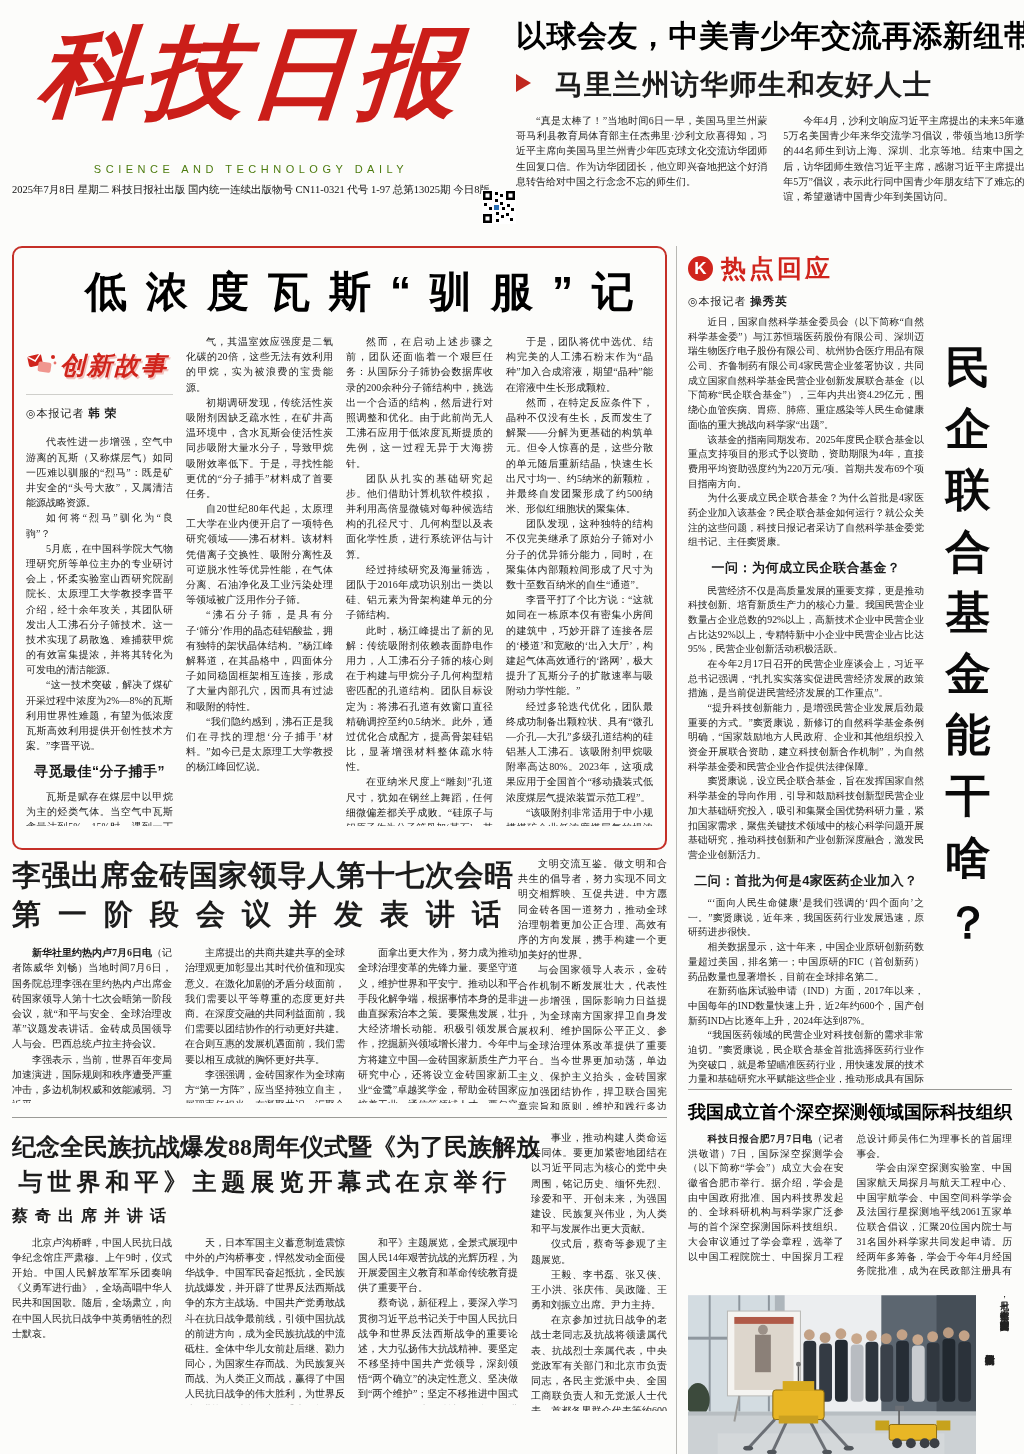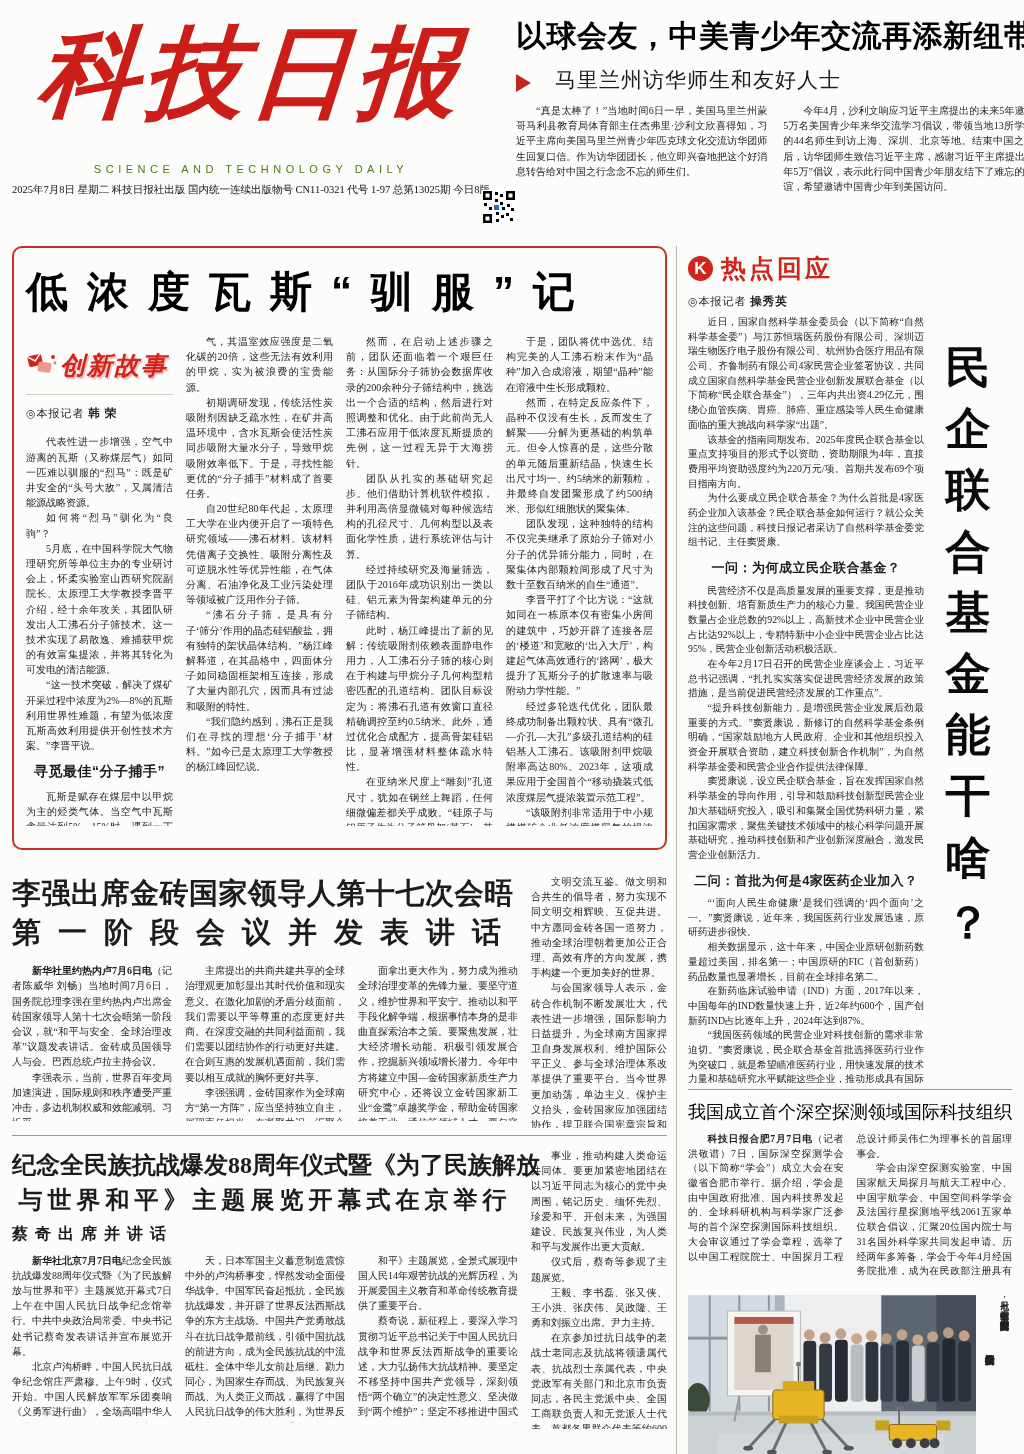--- a/index.html
+++ b/index.html
@@ -21,32 +21,32 @@
   }
   .mast-sub { font-family:"Liberation Sans",sans-serif; font-size:11px; letter-spacing:4.5px; color:#4d7c0f; text-align:center; margin-top:18px; }
   .mast-date { font-size:10.5px; color:#111; white-space:nowrap; margin-top:8px; letter-spacing:0; width:500px; }
   .qr { position:absolute; right:-26px; bottom:22px; width:34px; height:34px; }
 
   .top-story { flex:1; padding: 16px 0 0 26px; }
   .ts-headline { font-family:"Liberation Sans",sans-serif; font-weight:900; font-size:30px; letter-spacing:0.5px; white-space:nowrap; color:#000; }
   .deck { display:flex; margin-top:9px; }
   .arrow-icon { width:0; height:0; border-top:9px solid transparent; border-bottom:9px solid transparent; border-left:15px solid #c0281f; margin:8px 10px 0 0; }
   .deck1 { font-size:21px; font-weight:bold; letter-spacing:1px; text-indent:56px; }
-  .deck2 { font-size:21px; font-weight:normal; letter-spacing:1px; text-indent:14px; }
+  .deck2 { font-size:28px; font-weight:bold; letter-spacing:1px; text-indent:14px; }
   .ts-body { margin-top:9px; column-count:2; column-gap:16px; font-size:10px; line-height:1.52; text-align:justify; height:94px; overflow:hidden; }
   .ts-body p, .col p { text-indent:2em; }
 
   
   .content { display:flex; }
   .left-col { width: 678px; }
   .right-col { flex:1; border-left:1px solid #b8b8b4; padding-left:11px; margin-left:9px; }
 
   
   .main-box { border:2.5px solid #c53028; border-radius:10px; padding:4px 12px 10px; height:604px; overflow:hidden; }
-  .mb-headline { font-family:"Liberation Sans",sans-serif; font-weight:900; font-size:42px; letter-spacing:19px; text-align:left; margin:12px 0 14px; white-space:nowrap; color:#000; }
+  .mb-headline { font-family:"Liberation Sans",sans-serif; font-weight:900; font-size:42px; letter-spacing:19px; text-align:right; margin:12px 0 14px; white-space:nowrap; color:#000; }
   .main-cols { display:flex; gap:13px; height:492px; overflow:hidden; }
   .col { flex:1; font-size:10px; line-height:1.52; text-align:justify; overflow:hidden; }
   .sub-head { font-family:"Liberation Sans",sans-serif; font-weight:bold; font-size:14px; text-align:center; margin:8px 0 6px; text-indent:0; letter-spacing:0.5px; }
   .logo-row { display:flex; align-items:center; gap:2px; padding:12px 0 10px; border-bottom:1px solid #cfcfcb; }
   .logo-text { font-family:"Liberation Sans",sans-serif; font-size:25px; font-weight:bold; font-style:italic; color:#d0241c; letter-spacing:2px; text-shadow:1.5px 1.5px 0 #f3c3be; white-space:nowrap; }
   .byline { font-size:11px; margin:10px 0 12px; letter-spacing:1px; }
   .byline b { font-size:11.5px; }
 
   
   .hot { padding-top:6px; }
@@ -57,32 +57,32 @@
   .hr-body { display:flex; }
   .hr-text { width:236px; font-size:9.8px; line-height:1.5; text-align:justify; height:768px; overflow:hidden; }
   .hr-text p { text-indent:2em; }
   .hr-text .sub-head { font-size:13px; }
   .hr-vert { flex:1; display:flex; flex-direction:column; align-items:center; padding-top:22px; }
   .hr-vert span { font-family:"Liberation Sans",sans-serif; font-size:45px; font-weight:900; line-height:1.36; color:#0a0a0a; }
   .hr-mark { font-family:"Liberation Sans",sans-serif; font-size:48px; font-weight:900; color:#d0241c; margin-top:4px; }
 
   
   .deepspace { border-top:1px solid #9a9a96; margin-top:6px; padding-top:10px; }
-  .ds-headline { font-family:"Liberation Sans",sans-serif; font-weight:400; font-size:18px; white-space:nowrap; color:#000; margin-bottom:8px; }
+  .ds-headline { font-family:"Liberation Sans",sans-serif; font-weight:700; font-size:18px; white-space:nowrap; color:#000; margin-bottom:8px; }
   .ds-body { column-count:2; column-gap:13px; font-size:9.8px; line-height:1.5; text-align:justify; height:152px; overflow:hidden; }
   .ds-body p { text-indent:2em; }
 
   
   .photo-block { display:flex; gap:5px; margin-top:10px; }
   .photo-cap { writing-mode:vertical-rl; height:186px; font-size:9.5px; line-height:1.45; color:#222; }
   .photo-cap p { margin:0 1px; }
   .photo-cap .credit { font-weight:bold; text-indent:5.5em; }
 
   
-  .liqiang { display:flex; gap:13px; margin-top:24px; height:254px; overflow:hidden;justify-content:flex-end; }
+  .liqiang { display:flex; margin-top:6px; height:254px; overflow:hidden;justify-content:flex-end; }
   .lq-main { width:506px; }
   .lq-h1 { font-weight:900; font-size:29px; letter-spacing:0.5px; white-space:nowrap; line-height:1.35; }
   .lq-h2 { font-weight:900; font-size:29px; letter-spacing:17px; white-space:nowrap; line-height:1.35; }
   .lq-cols { display:flex; gap:13px; margin-top:11px; height:158px; overflow:hidden; }
   .lq-col4 { flex:1; font-size:10px; line-height:1.52; text-align:justify; overflow:hidden; }
   .lq-col4 p, .jn-col4 p { text-indent:2em; }
 
   
   .jinian { display:flex; gap:13px; border-top:1px solid #9a9a96; margin-top:7px; padding-top:12px; height:294px; overflow:hidden; }
   .jn-main { width:506px; }
@@ -226,21 +226,20 @@
           </div>
       </div>
 
       <div class="jinian">
         <div class="jn-main">
           <div class="jn-h1">纪念全民族抗战爆发88周年仪式暨《为了民族解放</div>
           <div class="jn-h2">与世界和平》主题展览开幕式在京举行</div>
           <div class="jn-sub">蔡奇出席并讲话</div>
           <div class="jn-cols">
             <div class="col">
-                <p><b>新华社北京7月7日电</b>纪念全民族抗战爆发88周年仪式暨《为了民族解放与世界和平》主题展览开幕式7日上午在中国人民抗日战争纪念馆举行。中共中央政治局常委、中央书记处书记蔡奇发表讲话并宣布展览开幕。</p>
                 <p>北京卢沟桥畔，中国人民抗日战争纪念馆庄严肃穆。上午9时，仪式开始。中国人民解放军军乐团奏响《义勇军进行曲》，全场高唱中华人民共和国国歌。随后，全场肃立，向在中国人民抗日战争中英勇牺牲的烈士默哀。</p>
               </div>
             <div class="col">
                 <p>天，日本军国主义蓄意制造震惊中外的卢沟桥事变，悍然发动全面侵华战争。中国军民奋起抵抗，全民族抗战爆发，并开辟了世界反法西斯战争的东方主战场。中国共产党勇敢战斗在抗日战争最前线，引领中国抗战的前进方向，成为全民族抗战的中流砥柱。全体中华儿女前赴后继、勠力同心，为国家生存而战、为民族复兴而战、为人类正义而战，赢得了中国人民抗日战争的伟大胜利，为世界反法西斯战争胜利作出了重大贡献。在中国人民抗日战争暨世界反法西斯战争胜利80周年之际，推出《为了民族解放与世界</p>
               </div>
             <div class="col">
                 <p>和平》主题展览，全景式展现中国人民14年艰苦抗战的光辉历程，为开展爱国主义教育和革命传统教育提供了重要平台。</p>
                 <p>蔡奇说，新征程上，要深入学习贯彻习近平总书记关于中国人民抗日战争和世界反法西斯战争的重要论述，大力弘扬伟大抗战精神。要坚定不移坚持中国共产党领导，深刻领悟“两个确立”的决定性意义、坚决做到“两个维护”；坚定不移推进中国式现代化，发扬斗争精神、锐意开拓进取；坚定不移加强中华儿女大团结，携手创造民族复兴美好未来；坚定不移维护人类和平正义</p>
               </div>
           </div>

